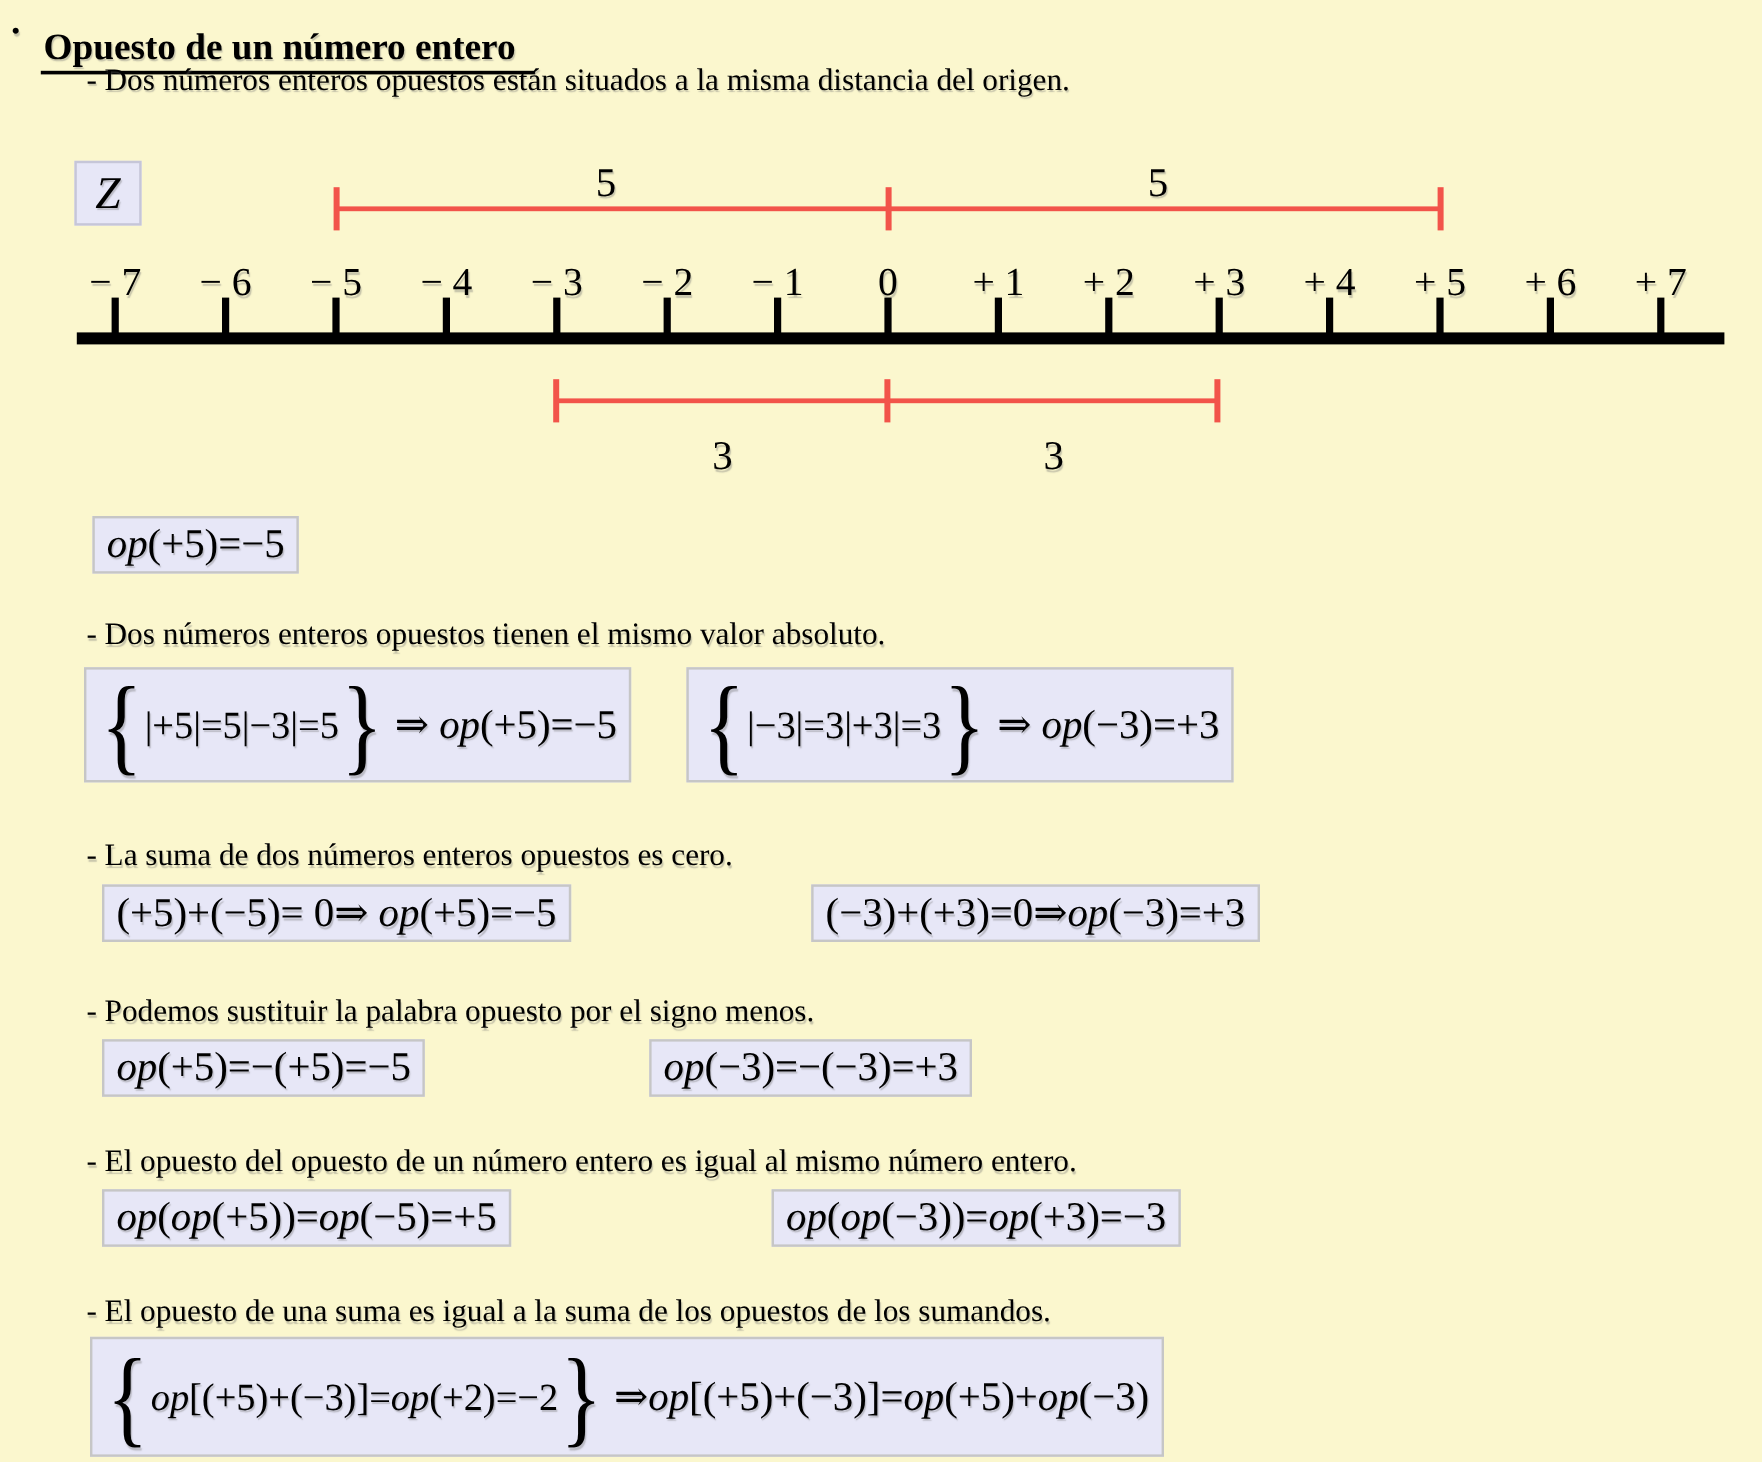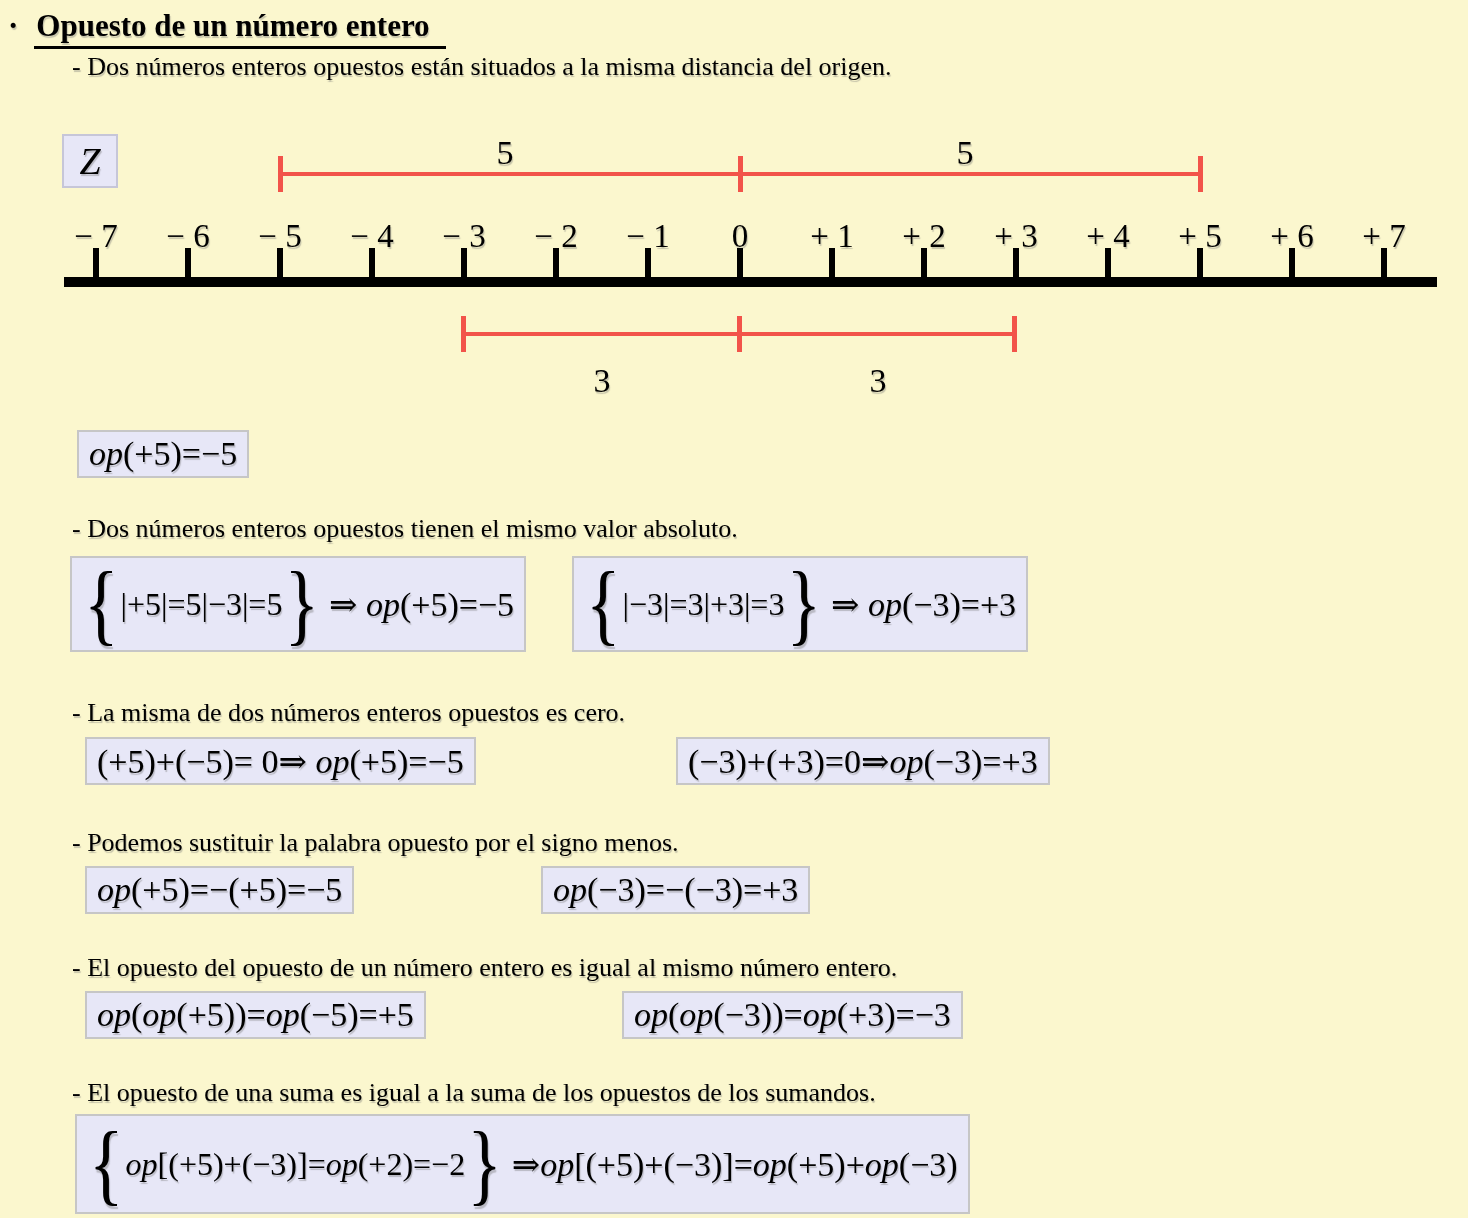--- a/index.html
+++ b/index.html
@@ -4,21 +4,21 @@
 <style>
   html,body { margin:0; padding:0; background:#fbf7ce; }
   .page {
     position:relative; width:1468px; height:1218px;
     background:#fbf7ce; overflow:hidden;
     font-family:"Liberation Serif","DejaVu Serif",serif; color:#000;
   }
   .shadowed { text-shadow:1px 2px 1px rgba(110,110,110,.38); }
   .title-wrap { position:absolute; left:8px; top:8px; display:flex; align-items:flex-start; font-size:31px; font-weight:bold; }
   .title-bullet { margin-right:16px; font-weight:bold; }
-  .title-text { border-bottom:3px solid #000; padding:0 16px 2px 2px; }
+  .title-text { border-bottom:3px solid #000; padding:0 16px 2px 2px;margin-top:13px; }
   .heading { position:absolute; font-size:26px; white-space:nowrap;margin-left:44px; }
   .mbox {
     position:absolute; background:#e7e7f7; border:2px solid #c6c6c6;
     height:44px; display:flex; align-items:center; padding:0 10px;
     font-size:34px; white-space:nowrap;
   }
   .mbox i, .sysbox i { font-style:italic; }
   .sysbox {
     position:absolute; background:#e7e7f7; border:2px solid #c6c6c6;
     display:flex; align-items:center; padding:2px 10px;
@@ -125,41 +125,41 @@
   <div class="sysbox shadowed" style="left:572px; top:556px; height:88px;">
     <span class="brace">{</span>
     <span class="sys-rows">
       <span class="math">|−3|=3</span>
       <span class="math">|+3|=3</span>
     </span>
     <span class="brace">}</span>
     <span class="sys-result math">⇒ <i>op</i>(−3)=+3</span>
   </div>
 
-  <div class="heading shadowed" style="left:28px; top:698px;">- La misma de dos números enteros opuestos es cero.</div>
+  <div class="heading shadowed" style="left:28px; top:698px;">- La suma de dos números enteros opuestos es cero.</div>
   <div class="mbox shadowed" style="left:85px; top:737px;">
     <span class="math">(+5)+(−5)= 0⇒ <i>op</i>(+5)=−5</span>
   </div>
   <div class="mbox shadowed" style="left:676px; top:737px;">
     <span class="math">(−3)+(+3)=0⇒<i>op</i>(−3)=+3</span>
   </div>
 
   <div class="heading shadowed" style="left:28px; top:828px;text-align:center;">- Podemos sustituir la palabra opuesto por el signo menos.</div>
   <div class="mbox shadowed" style="left:85px; top:866px;">
     <span class="math"><i>op</i>(+5)=−(+5)=−5</span>
   </div>
   <div class="mbox shadowed" style="left:541px; top:866px;">
     <span class="math"><i>op</i>(−3)=−(−3)=+3</span>
   </div>
 
   <div class="heading shadowed" style="left:28px; top:953px;">- El opuesto del opuesto de un número entero es igual al mismo número entero.</div>
   <div class="mbox shadowed" style="left:85px; top:991px;">
     <span class="math"><i>op</i>(<i>op</i>(+5))=<i>op</i>(−5)=+5</span>
   </div>
-  <div class="mbox shadowed" style="left:622px; top:991px;">
+  <div class="mbox shadowed" style="left:643px; top:991px;">
     <span class="math"><i>op</i>(<i>op</i>(−3))=<i>op</i>(+3)=−3</span>
   </div>
 
   <div class="heading shadowed" style="left:28px; top:1078px;">- El opuesto de una suma es igual a la suma de los opuestos de los sumandos.</div>
   <div class="sysbox shadowed" style="left:75px; top:1114px; height:92px;">
     <span class="brace">{</span>
     <span class="sys-rows right-align">
       <span class="math"><i>op</i>[(+5)+(−3)]=<i>op</i>(+2)=−2</span>
     </span>
     <span class="brace">}</span>

